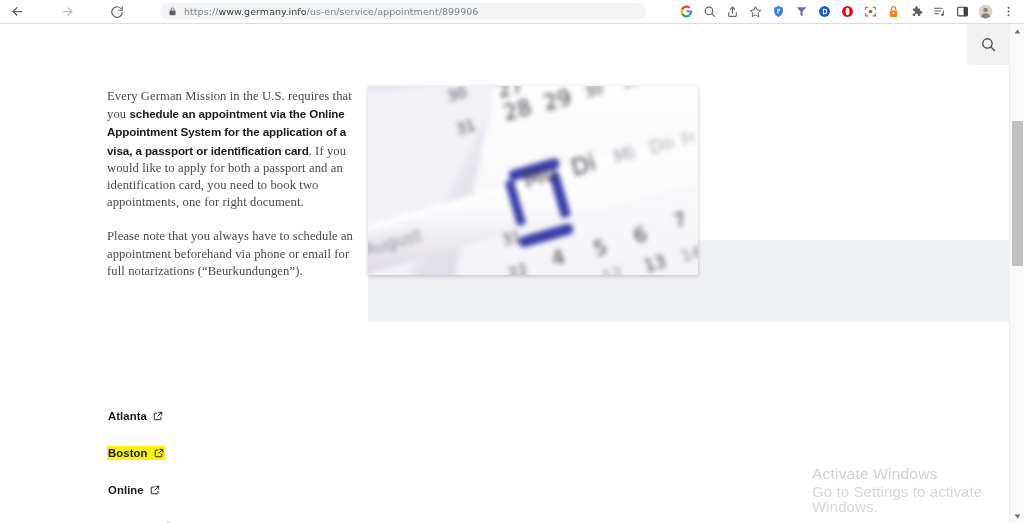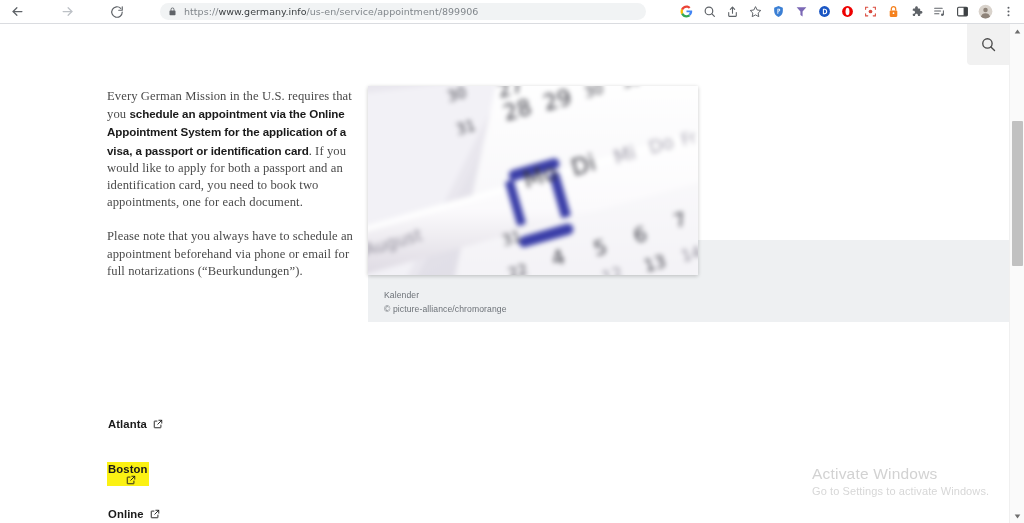--- a/index.html
+++ b/index.html
@@ -136,34 +136,33 @@
   .links {
     position: absolute;
     left: 107px;
     top: 385px;
     width: 250px;
   }
   .link-row {
     height: 37px;
     display: flex;
     align-items: flex-start;
-    margin-top: 8px;
   }
   .link-item {
     display: inline-flex;
     align-items: center;
     font-family: "Liberation Sans", sans-serif;
     font-size: 11.3px;
     font-weight: bold;
     color: #1a1a1a;
     letter-spacing: 0.1px;
     text-decoration: none;
     padding: 1px 1px;
   }
-  .link-item.marked { background: #fbf113; flex-direction: column; }
+  .link-item.marked { background: #fbf113; }
   .ext-icon {
     margin-left: 6px;
     width: 10px; height: 10px;
     display: inline-block;
     color: #1a1a1a;
     flex: 0 0 auto;
   }
   .ext-icon svg { display: block; }
 
   
@@ -219,21 +218,21 @@
   }
   .wm-title {
     font-family: "Liberation Sans", sans-serif;
     font-size: 15.5px;
     color: #d2d2d2;
     line-height: 20px;
     letter-spacing: 0.2px;
   }
   .wm-sub {
     font-family: "Liberation Sans", sans-serif;
-    font-size: 11px;
+    font-size: 15px;
     color: #d7d7d7;
     line-height: 15px;
     letter-spacing: 0.1px;
   }
 
   
   .scrollbar {
     position: absolute;
     right: 0; top: 24px;
     width: 15px; height: 499px;
@@ -482,28 +481,24 @@
             <text x="278" y="167" font-size="20" transform="rotate(-16 278 167)">6</text>
             <text x="318" y="152" font-size="19" transform="rotate(-16 318 152)">7</text>
             <text x="246" y="207" font-size="16" fill="#8d8a97" transform="rotate(-16 246 207)">12</text>
             <text x="288" y="196" font-size="17" transform="rotate(-16 288 196)">13</text>
             <text x="325" y="186" font-size="16" fill="#8d8a97" transform="rotate(-16 325 186)">14</text>
             <text x="8" y="180" font-size="17" fill="#8f8c99" transform="rotate(-16 8 180)">August</text>
           </g>
         </svg>
       </div>
     </div>
-    <figcaption class="caption">
-      <div>Kalender</div>
-      <div>© picture-alliance/chromorange</div>
-    </figcaption>
   </figure>
 
   <div class="article">
-    <p class="para p1"><span>Every German Mission in the U.S. requires that you </span><strong>schedule an appointment via the Online Appointment System for the application of a visa, a passport or identification card</strong><span>. If you would like to apply for both a passport and an identification card, you need to book two appointments, one for each document.</span></p>
+    <p class="para p1"><span>Every German Mission in the U.S. requires that you </span><strong>schedule an appointment via the Online Appointment System for the application of a visa, a passport or identification card</strong><span>. If you would like to apply for both a passport and an identification card, you need to book two appointments, one for right document.</span></p>
     <p class="para p2"><span>Please note that you always have to schedule an appointment beforehand via phone or email for full notarizations (“Beurkundungen”).</span></p>
   </div>
 
   <div class="links">
       <div class="link-row">
         <a class="link-item" href="#">
           <span>Atlanta</span>
           <span class="ext-icon">
             <svg width="10" height="10" viewBox="0 0 24 24" fill="none" stroke="currentColor" stroke-width="2.2" stroke-linecap="round" stroke-linejoin="round">
               <polyline points="14 3 21 3 21 10"></polyline>

